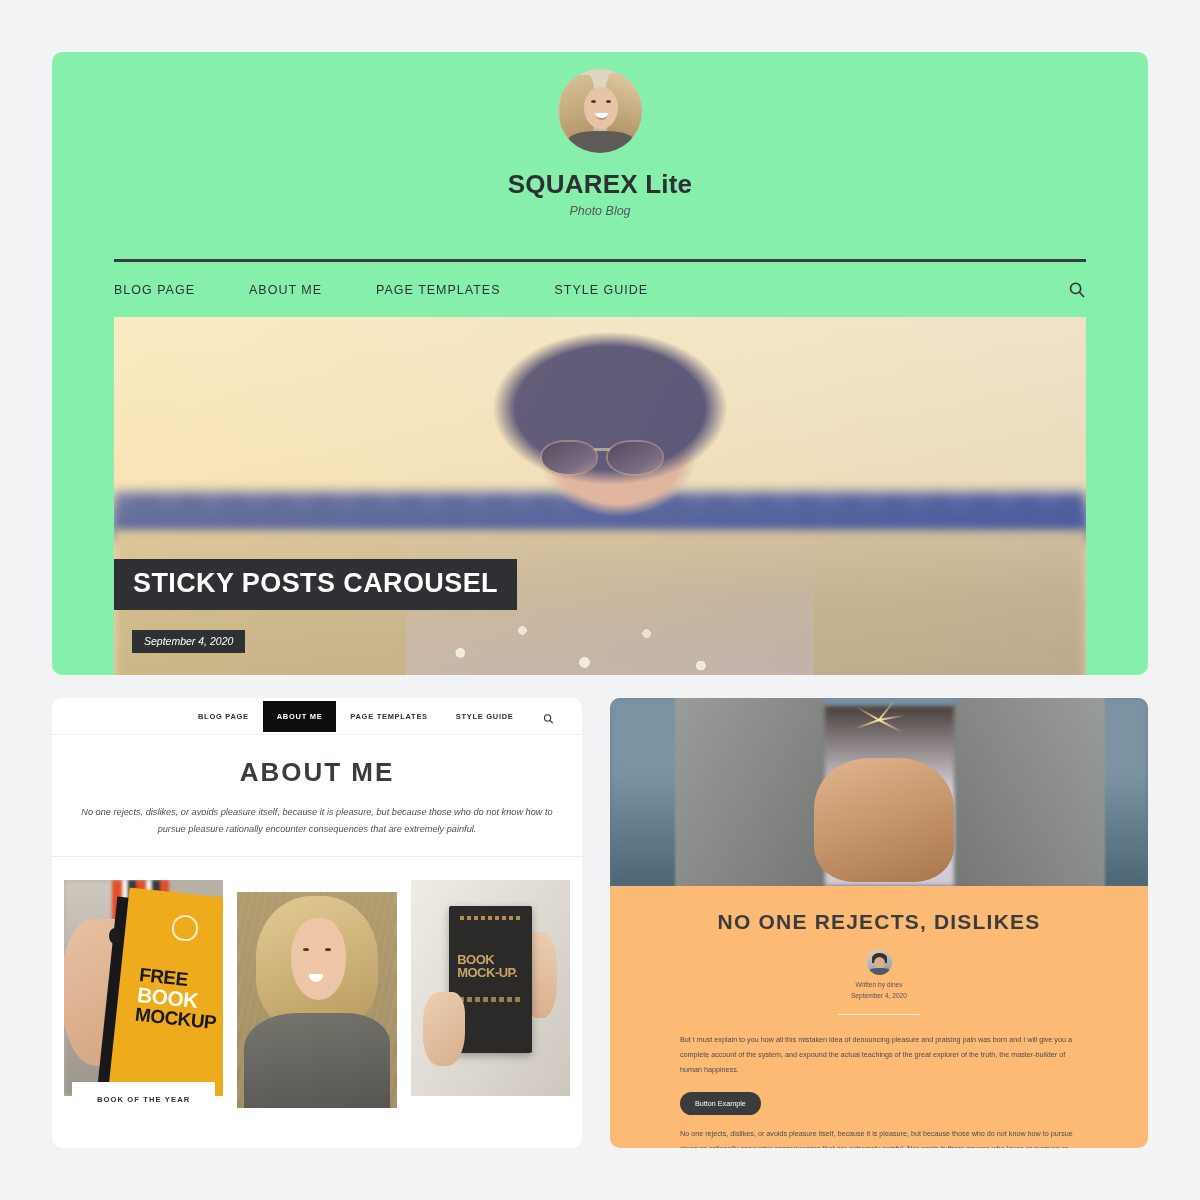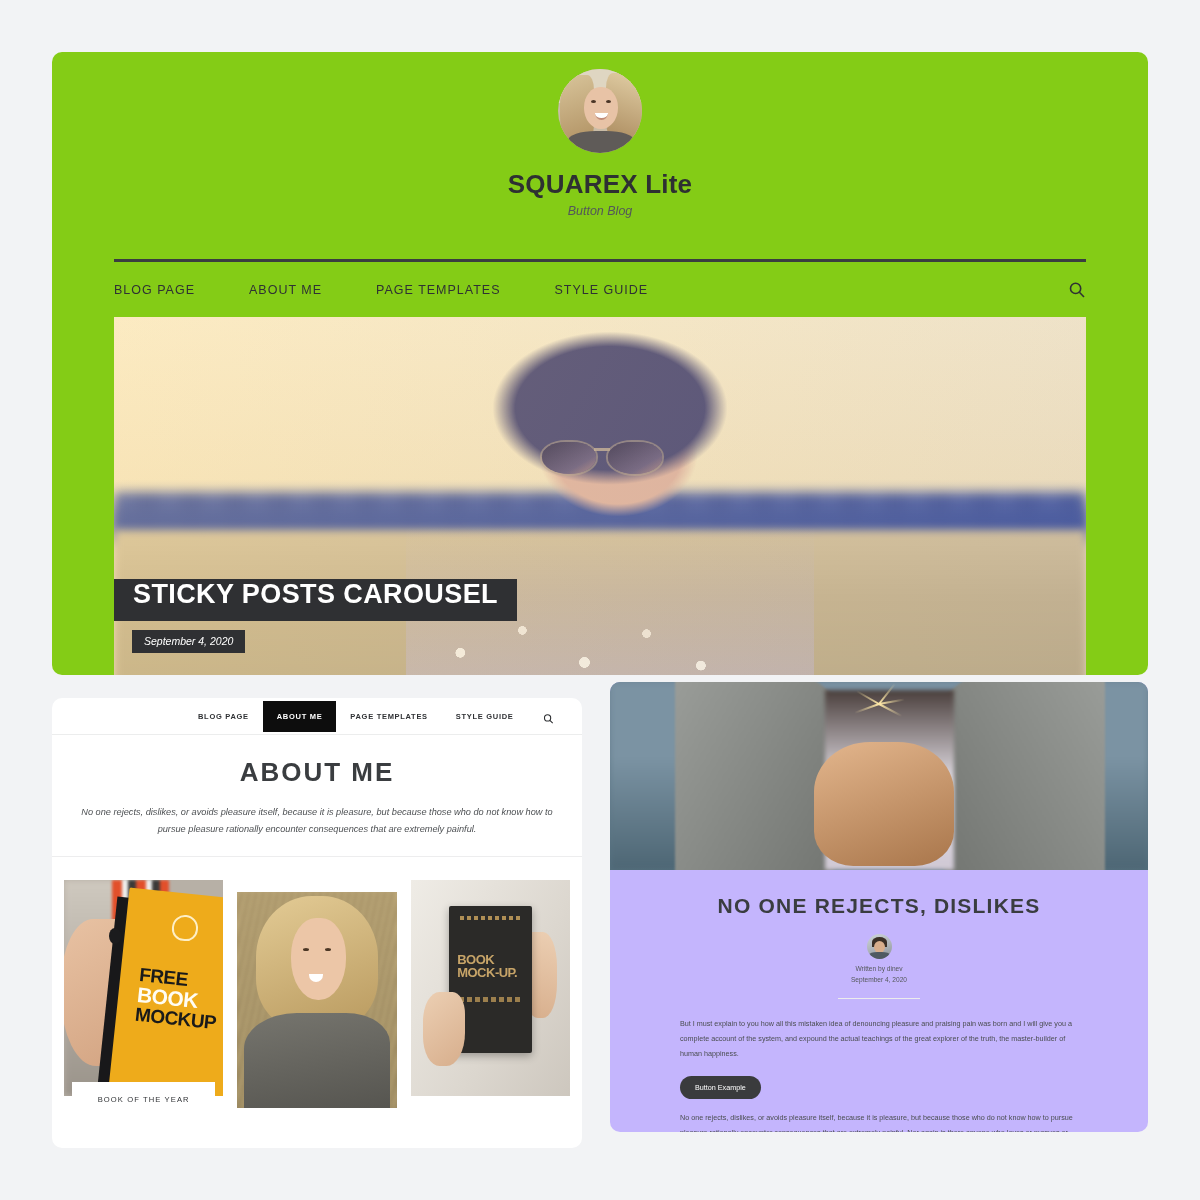--- a/index.html
+++ b/index.html
@@ -7,21 +7,21 @@
     width: 1200px; height: 1200px;
     background: #f2f3f5;
     font-family: "Liberation Sans", sans-serif;
     overflow: hidden;
   }
 
   
   .top-card {
     position: absolute; left: 52px; top: 52px;
     width: 1096px; height: 623px;
-    background: #84cc16;
+    background: #86efac;
     border-radius: 10px;
     overflow: hidden;
   }
 
   .site-header {
     padding-top: 17px;
     text-align: center;
   }
   .avatar-big {
     width: 84px; height: 84px; border-radius: 50%;
@@ -134,23 +134,23 @@
       radial-gradient(circle 7px at 22% 80%, #f6eedb 0 52%, rgba(0,0,0,0) 56%),
       radial-gradient(circle 8px at 54% 86%, #faf3e2 0 52%, rgba(0,0,0,0) 56%),
       radial-gradient(circle 7px at 88% 84%, #f4ead6 0 52%, rgba(0,0,0,0) 56%);
   }
   .hero .tint {
     position:absolute; inset:0;
     background: linear-gradient(120deg, rgba(255,214,150,.20), rgba(120,110,180,.12));
   }
 
   .hero-caption {
-    position:absolute; left:0; bottom:76px;
+    position:absolute; left:0; bottom:87px;
     background:#2f3033;
-    padding: 2px 19px 13px;
+    padding: 11px 19px 13px;
   }
   .hero-caption .title {
     color:#fff; font-size:27px; font-weight:600; letter-spacing:.4px;
     line-height:1;
   }
   .hero-date {
     position:absolute; left:18px; bottom:44px;
     background:#2f3033; color:#fff;
     font-size:10.5px; font-style:italic;
     padding:5px 12px 6px;
@@ -190,21 +190,21 @@
   .cards-row {
     display:flex; gap:14px; padding: 23px 12px 0; align-items:flex-start;
   }
   .pcard { width:166px; position:relative; }
   .pcard .thumb { width:100%; height:216px; overflow:hidden; position:relative; }
   .pcard .cap {
     background:#fff; margin: -14px 8px 0; position:relative; z-index:2;
     padding: 13px 4px 10px; text-align:center;
   }
   .pcard .cap .ct {
-    font-size:7.6px; font-weight:400; letter-spacing:1.1px; color:#2f3134;
+    font-size:7.6px; font-weight:700; letter-spacing:1.1px; color:#2f3134;
   }
   .pcard .cap .cd {
     margin-top:14px; font-size:8px; color:#55585b;
   }
   .pcard.mid { margin-top: 12px; }
   .pcard.mid .cap { margin-top:-12px; }
 
   
   .art-yellow { position:absolute; inset:0; background:#b7b0a6; }
   .art-yellow .shelf {
@@ -298,23 +298,23 @@
     position:absolute; left:8%; top:52%; width:26%; height:34%;
     background: linear-gradient(140deg,#eccfb3,#d7ae8c); border-radius:40% 30% 45% 40%;
   }
   .art-dark .hand-r {
     position:absolute; right:8%; top:24%; width:22%; height:40%;
     background: linear-gradient(200deg,#eccfb3,#d7ae8c); border-radius:30% 40% 40% 45%;
   }
 
   
   .br-card {
-    position:absolute; left:610px; top:682px;
+    position:absolute; left:610px; top:698px;
     width:538px; height:450px;
-    background:#c4b5fd; border-radius:10px; overflow:hidden;
+    background:#fdba74; border-radius:10px; overflow:hidden;
   }
   .br-hero {
     position:relative; width:100%; height:188px;
     background: linear-gradient(180deg,#6e8697,#55707f);
     overflow:hidden;
   }
   .br-hero .bg {
     position:absolute; inset:0;
     background: linear-gradient(180deg,#7b93a3 0 40%, #4d6674 100%);
     filter: blur(3px);
@@ -394,21 +394,21 @@
       <div class="sky"></div>
       <div class="hair-l"></div>
       <div class="hair-r"></div>
       <div class="face"></div>
       <div class="eye-a"></div>
       <div class="eye-b"></div>
       <div class="smile"></div>
       <div class="body"></div>
     </div>
     <div class="site-title">SQUAREX Lite</div>
-    <div class="site-tagline">Button Blog</div>
+    <div class="site-tagline">Photo Blog</div>
   </div>
 
   <div class="nav-rule"></div>
 
   <div class="main-nav">
     <div class="nav-item">BLOG PAGE</div>
     <div class="nav-item">ABOUT ME</div>
     <div class="nav-item">PAGE TEMPLATES</div>
     <div class="nav-item">STYLE GUIDE</div>
     <div class="nav-search">

